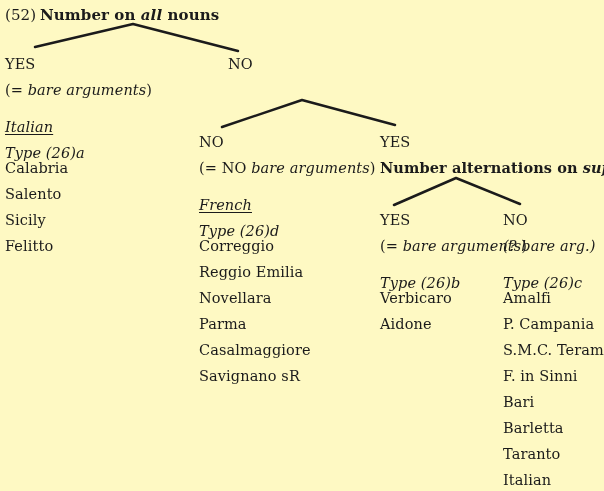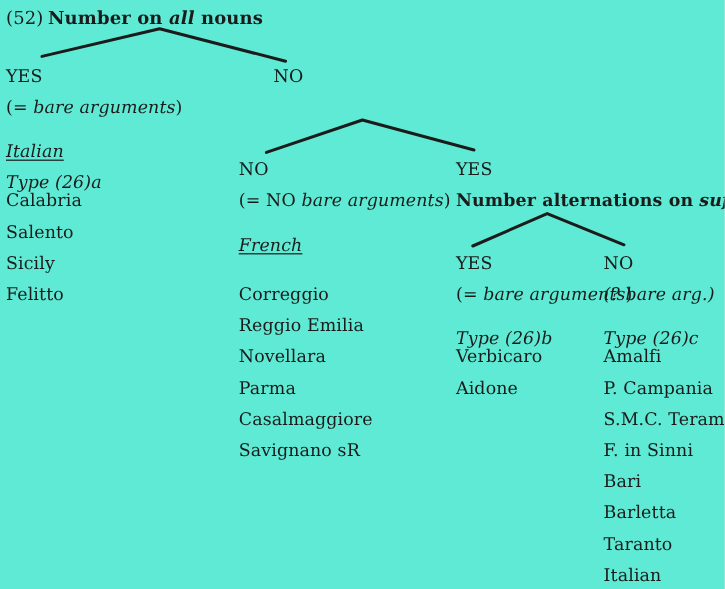--- a/index.html
+++ b/index.html
@@ -20,21 +20,21 @@
   .b { font-weight:bold; }
   .i { font-style:italic;margin-top:11px; }
   .u { text-decoration:underline; text-underline-offset:2px; }
   .title { font-size:15px; }
   svg.edges { position:absolute; left:0; top:0; display:block; }
   svg.edges polyline { fill:none; stroke:currentColor; stroke-width:2.5; stroke-linecap:round; stroke-linejoin:round; }
 </style>
 </head>
 <body>
 
-<div class="canvas" style="background: #5eead4; color: rgb(27, 27, 27); text-align: center;">
+<div class="canvas" style="background: #fef9c3; color: rgb(27, 27, 27); text-align: center;">
 
   <svg class="edges" width="604" height="491" viewBox="0 0 604 491">
     <polyline points="35,47 133,24 238,51"></polyline>
     <polyline points="222,127 302,100 395,125"></polyline>
     <polyline points="394,205 456,178 520,204"></polyline>
   </svg>
 
   <div class="t title" style="left:5px; top:6px">(52)</div>
   <div class="t title b" style="left:40px; top:6px"><span>Number on </span><span class="i">all</span><span> nouns</span></div>
 
@@ -47,20 +47,21 @@
       <div class="t" style="left: 5px; top: 185px;">Salento</div>
       <div class="t" style="left: 5px; top: 211px;">Sicily</div>
       <div class="t" style="left: 5px; top: 237px;">Felitto</div>
     </div>
 
   <div class="t" style="left:228px; top:55px">NO</div>
 
   <div class="t" style="left:199px; top:133px">NO</div>
   <div class="t" style="left:199px; top:159px"><span>(= NO </span><span class="i">bare arguments</span><span>)</span></div>
   <div class="t i u" style="left:199px; top:185px">French</div>
+  <div class="t i" style="left:199px; top:211px">Type (26)d</div>
   <div>
       <div class="t" style="left: 199px; top: 237px;">Correggio</div>
       <div class="t" style="left: 199px; top: 263px;">Reggio Emilia</div>
       <div class="t" style="left: 199px; top: 289px;">Novellara</div>
       <div class="t" style="left: 199px; top: 315px;">Parma</div>
       <div class="t" style="left: 199px; top: 341px;">Casalmaggiore</div>
       <div class="t" style="left: 199px; top: 367px;">Savignano sR</div>
     </div>
 
   <div class="t" style="left:380px; top:133px">YES</div>

